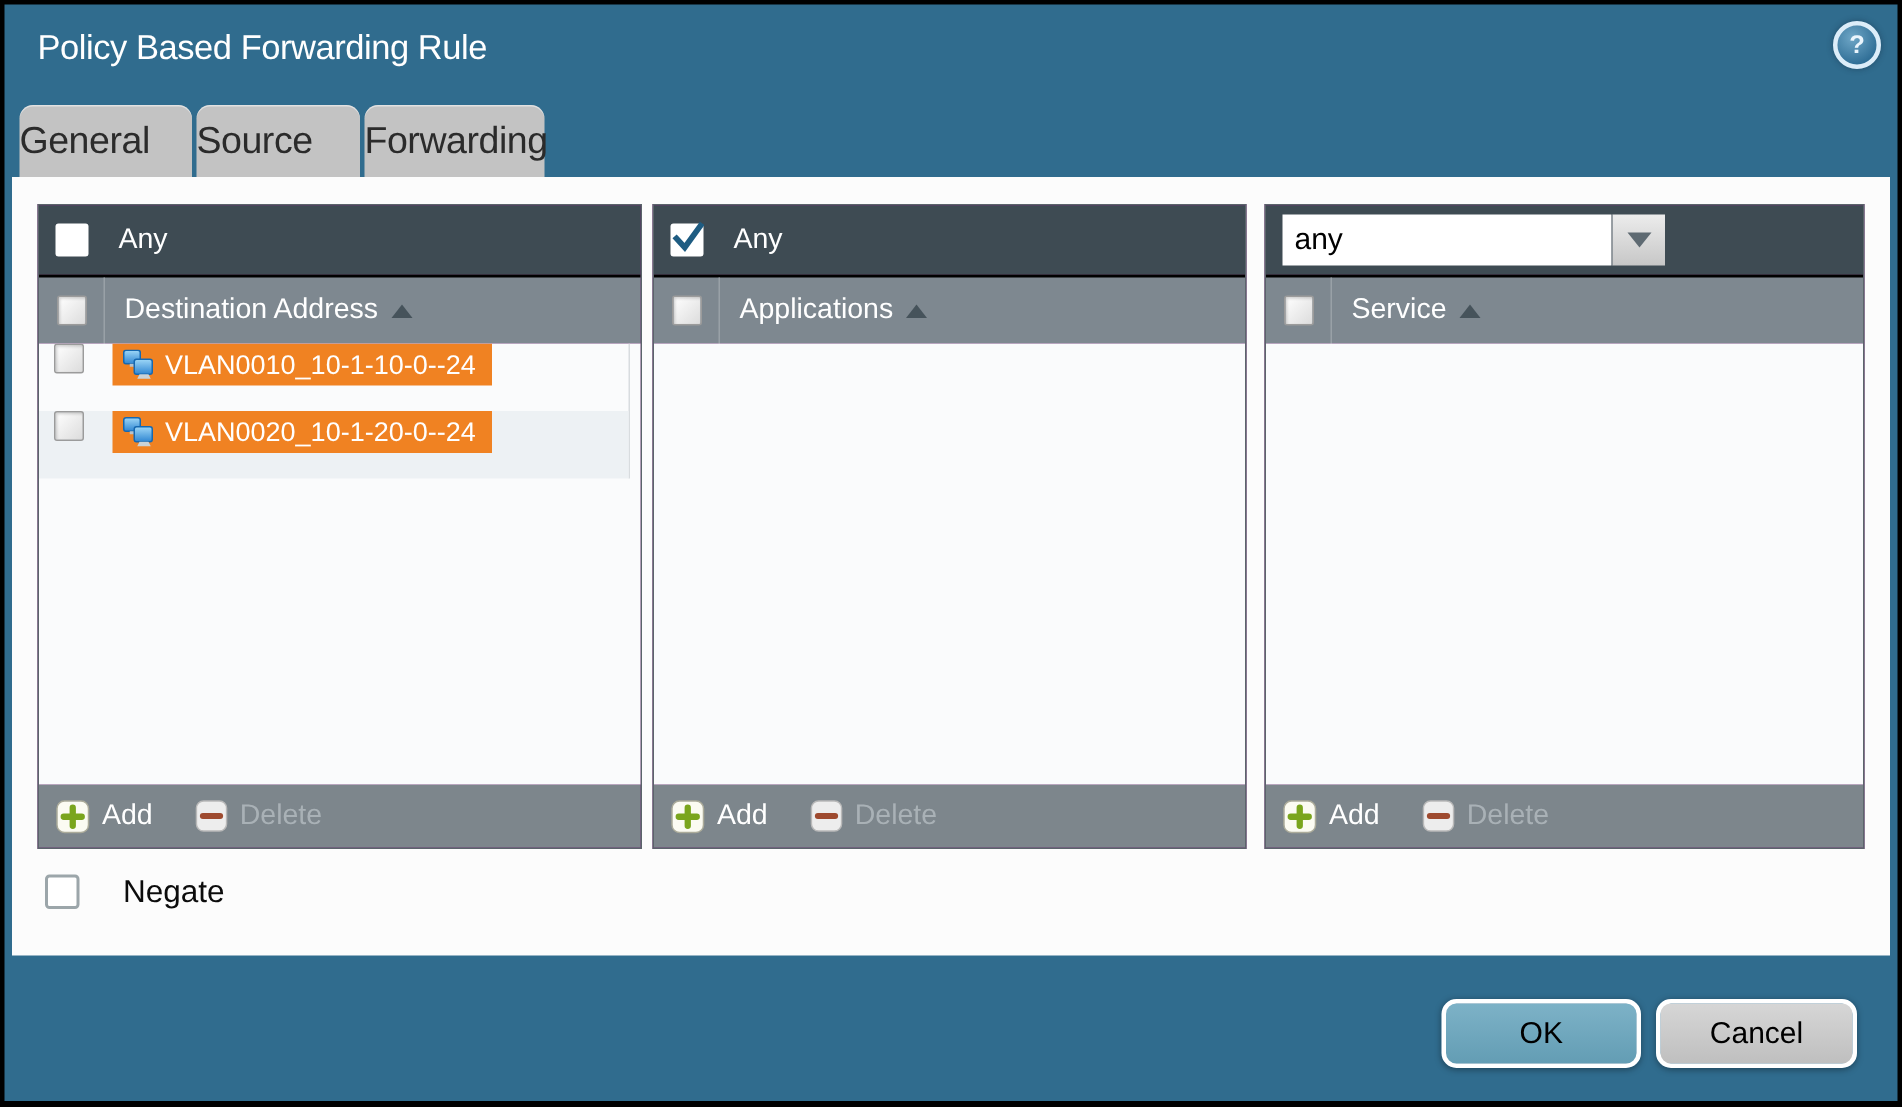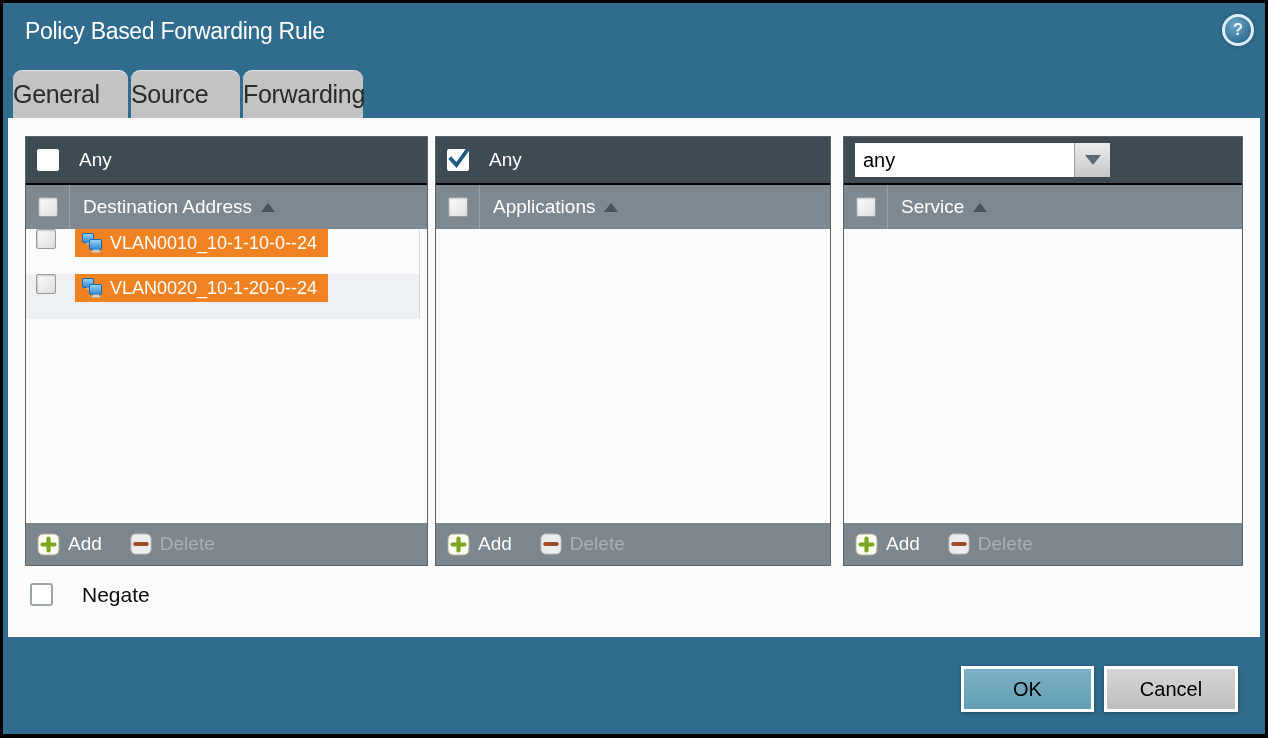--- a/index.html
+++ b/index.html
@@ -71,21 +71,21 @@
   .svc-btn{width:36px;height:34px;background:linear-gradient(#ececec,#c7c7c7);
     border-left:1px solid #9aa0a5;display:flex;align-items:center;justify-content:center;cursor:pointer;box-sizing:border-box;}
   .tri-down{width:0;height:0;border-left:8px solid transparent;border-right:8px solid transparent;
     border-top:10px solid #5E6A72;}
 
   
   .negate{position:absolute;left:22px;top:465px;display:flex;align-items:flex-start;gap:29px;}
   .negate .lbl{font-size:21px;color:#0c0c0c;}
 
   
-  .btn{position:absolute;top:663px;height:46px;border-radius:0;border:3px solid #fff;
+  .btn{position:absolute;top:663px;height:46px;border-radius:10px;border:3px solid #fff;
     font-size:20px;color:#000;display:flex;align-items:center;justify-content:center;cursor:pointer;
     box-sizing:border-box;box-shadow:0 1px 4px rgba(0,0,0,.35);
     font-family:"Liberation Sans","DejaVu Sans",sans-serif;}
   .btn.ok{left:958px;width:133px;background:linear-gradient(#7db2c7,#639db4);}
   .btn.cancel{left:1101px;width:134px;background:linear-gradient(#d6d6d6,#bfbfbf);}
 </style>
 </head>
 <body>
 
 <svg width="0" height="0" style="position:absolute">

